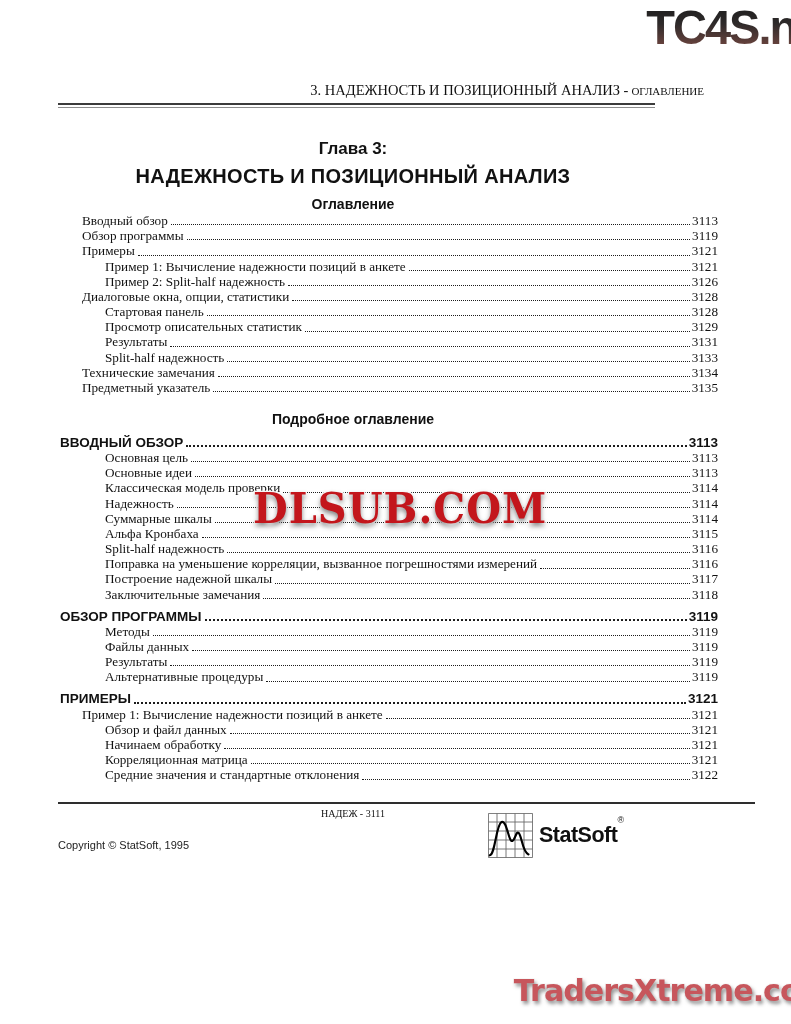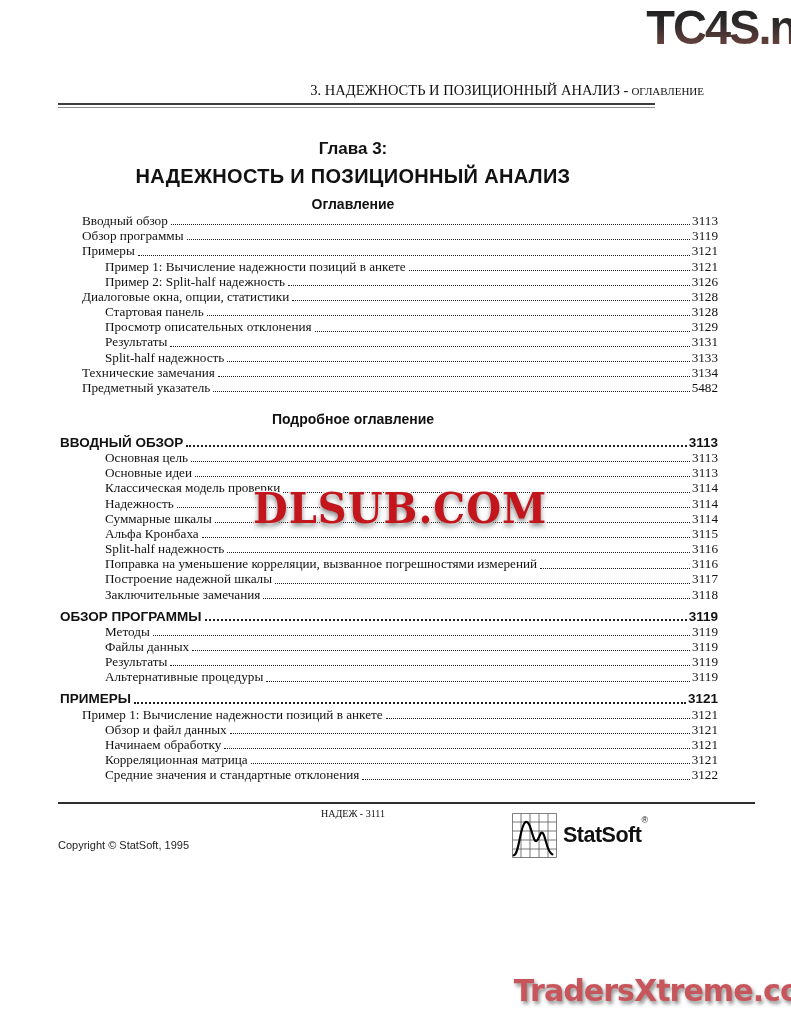--- a/index.html
+++ b/index.html
@@ -72,21 +72,21 @@
   .bold-row .leader { border-bottom-width:2px; }
   .toc-detailed .bold-row { margin-top:6px; height:16px; }
   .toc-detailed .bold-row:first-child { margin-top:0; }
   .detail-heading { position:absolute; top:411px; left:58px; width:590px; text-align:center;
     font:bold 14px "Liberation Sans", sans-serif; }
 
   
   .rule-footer { position:absolute; top:802px; left:58px; width:697px; border-top:2px solid #2e2e2e; }
   .footer-label { position:absolute; top:808px; left:58px; width:590px; text-align:center; font-size:10px; }
   .copyright { position:absolute; top:839px; left:58px; font:11px "Liberation Sans", sans-serif; color:#222; }
-  .statsoft { position:absolute; top:813px; left:512px; display:flex; align-items:center;justify-content:space-between; }
+  .statsoft { position:absolute; top:813px; left:488px; display:flex; align-items:center;justify-content:space-between; }
   .statsoft-text { font:bold 21.5px "Liberation Sans", sans-serif; letter-spacing:-.5px; margin-left:6px; }
   .statsoft-reg { font:9px "Liberation Sans", sans-serif; vertical-align:top; position:relative; top:-8px; }
 </style>
 </head>
 <body>
 
 <div class="page">
 
   <div class="wm-tc4s">TC4S.net</div>
 
@@ -131,21 +131,21 @@
         <span class="toc-text">Диалоговые окна, опции, статистики</span>
         <span class="leader"></span>
         <span class="toc-page">3128</span>
       </div>
       <div class="toc-row ind2">
         <span class="toc-text">Стартовая панель</span>
         <span class="leader"></span>
         <span class="toc-page">3128</span>
       </div>
       <div class="toc-row ind2">
-        <span class="toc-text">Просмотр описательных отклонения</span>
+        <span class="toc-text">Просмотр описательных статистик</span>
         <span class="leader"></span>
         <span class="toc-page">3129</span>
       </div>
       <div class="toc-row ind2">
         <span class="toc-text">Результаты</span>
         <span class="leader"></span>
         <span class="toc-page">3131</span>
       </div>
       <div class="toc-row ind2">
         <span class="toc-text">Split-half надежность</span>
@@ -153,21 +153,21 @@
         <span class="toc-page">3133</span>
       </div>
       <div class="toc-row ind1">
         <span class="toc-text">Технические замечания</span>
         <span class="leader"></span>
         <span class="toc-page">3134</span>
       </div>
       <div class="toc-row ind1">
         <span class="toc-text">Предметный указатель</span>
         <span class="leader"></span>
-        <span class="toc-page">5482</span>
+        <span class="toc-page">3135</span>
       </div>
     </div>
 
   <div class="detail-heading">Подробное оглавление</div>
 
   <div class="toc-list toc-detailed">
       <div class="toc-row ind0 bold-row">
         <span class="toc-text">ВВОДНЫЙ ОБЗОР</span>
         <span class="leader"></span>
         <span class="toc-page">3113</span>

